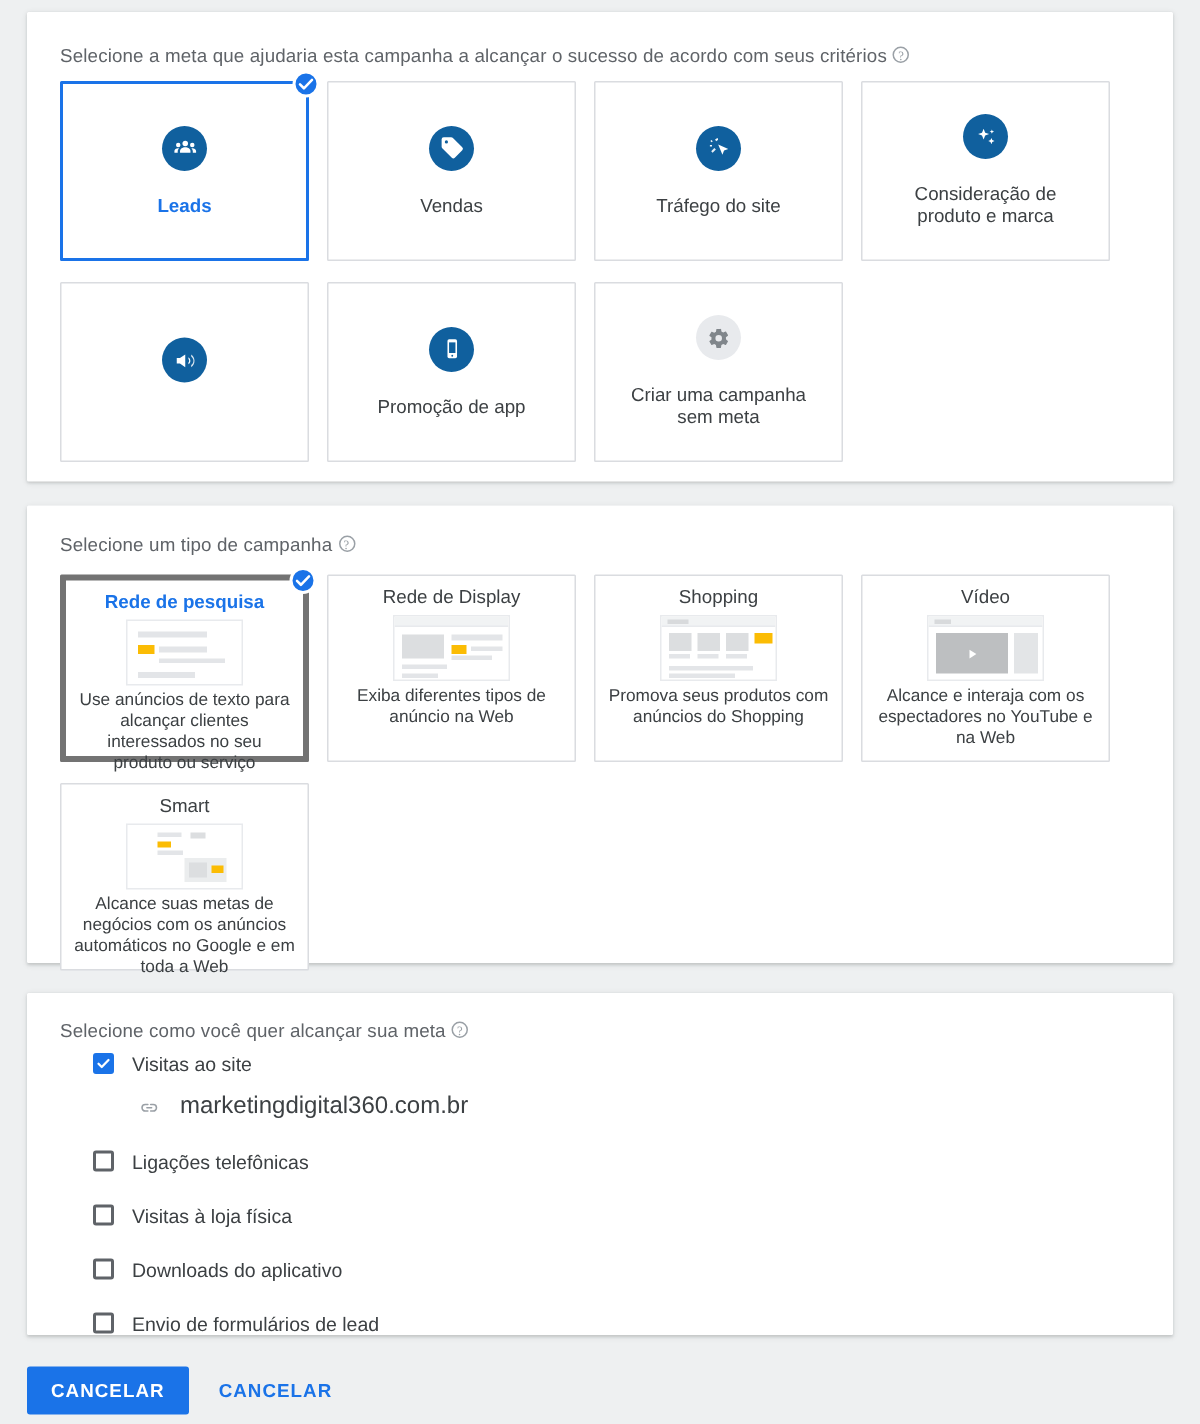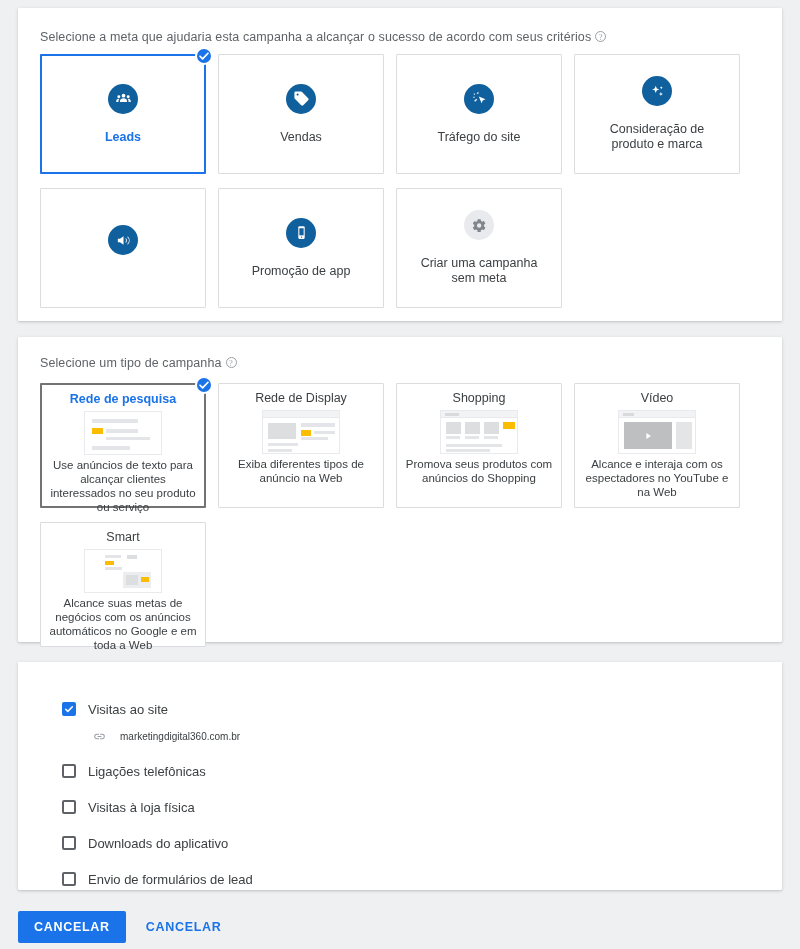--- a/index.html
+++ b/index.html
@@ -112,21 +112,21 @@
     height: 125px;
     border: 1px solid #dadce0;
     background: #fff;
     padding: 7px 8px 6px;
     display: flex;
     flex-direction: column;
     align-items: center;
     cursor: pointer;
     border-radius: 1px;
   }
-  .type-tile.selected { border: 2px solid #737373; }
+  .type-tile.selected { border: 4px solid #737373; }
   .type-title {
     font-size: 12.5px;
     color: #3c4043;
     text-align: center;
     line-height: 15px;
     margin-bottom: 3px;
   }
   .type-tile.selected .type-title { color: #1a73e8; font-weight: bold; }
   .thumb {
     width: 78px; height: 44px;
@@ -171,21 +171,21 @@
     background: #1a73e8;
     border-color: #1a73e8;
     display: flex; align-items: center; justify-content: center;
   }
   .way-label { font-size: 13px; color: #3c4043; }
   .url-row {
     display: flex; align-items: center;
     margin: 1px 0 20px 30px;
   }
   .link-icon { margin-right: 13px; color: #9aa0a6; display:flex; }
-  .url-text { font-size: 10px; color: #3c4043; }
+  .url-text { font-size: 16px; color: #3c4043; }
 
   
   .footer { position: absolute; left: 18px; top: 911px; display: flex; align-items: center; }
   .btn-primary {
     background: #1a73e8;
     color: #fff;
     border: none;
     font-family: "Liberation Sans", sans-serif;
     font-size: 12.5px;
     font-weight: bold;
@@ -384,20 +384,23 @@
           <div class="blk" style="left:41px; top:25px; width:12px; height:10px; background:#dcdee0;"></div>
           <div class="ybadge" style="left:56px; top:27px; width:8px; height:5px;"></div>
         </div>
         <div class="type-desc">Alcance suas metas de negócios com os anúncios automáticos no Google e em toda a Web</div>
       </div>
 
     </div>
   </div>
 
   <div class="card" id="card-ways">
+    <div class="section-label" style="top:18px;">
+      <span>Selecione como você quer alcançar sua meta</span><span class="help-icon">?</span>
+    </div>
 
     <div class="ways-list">
 
       <div class="way-row" style="margin-bottom:2px;">
         <span class="cbox checked">
           <svg width="10" height="10" viewBox="0 0 24 24" fill="none" stroke="#ffffff" stroke-width="3.6" stroke-linecap="round" stroke-linejoin="round">
               <path d="M4 12.5l5.2 5.2L20 6.5"></path>
             </svg>
         </span>
         <span class="way-label">Visitas ao site</span>

